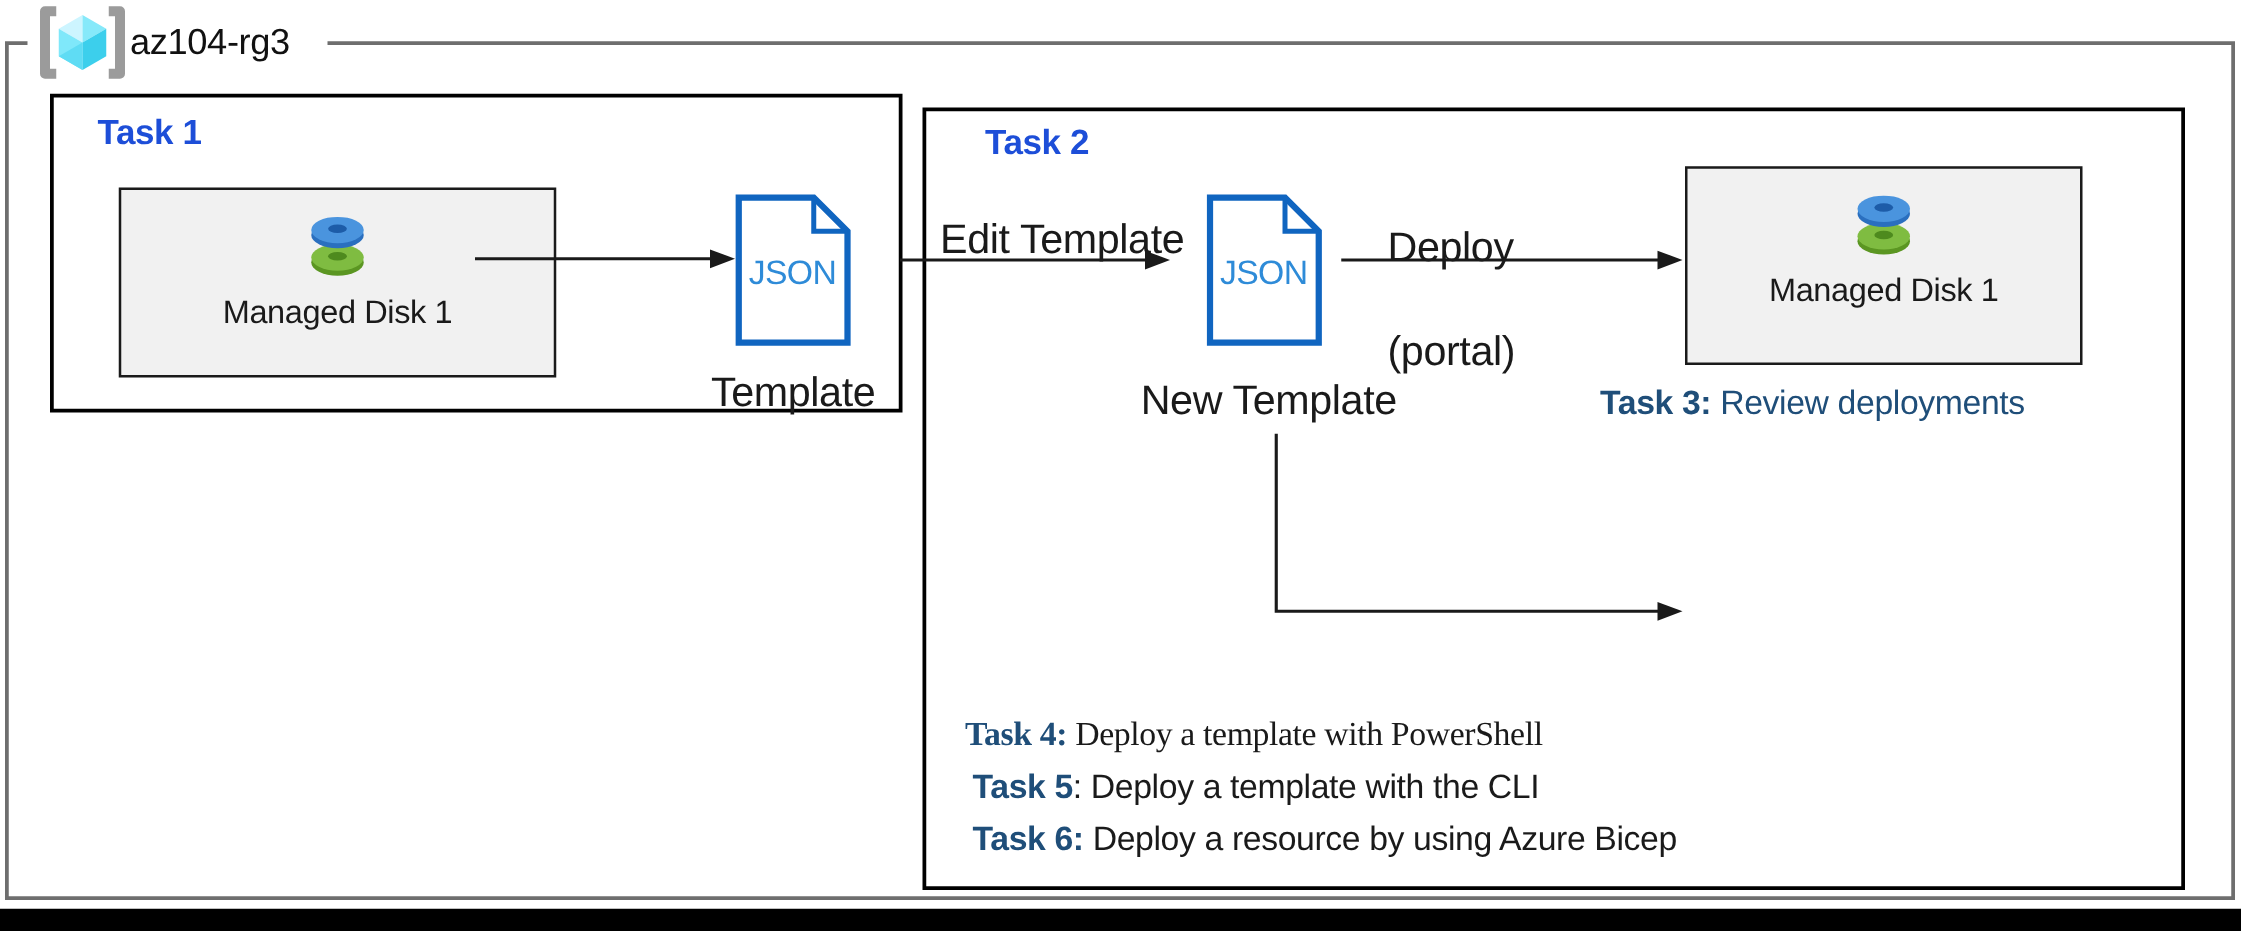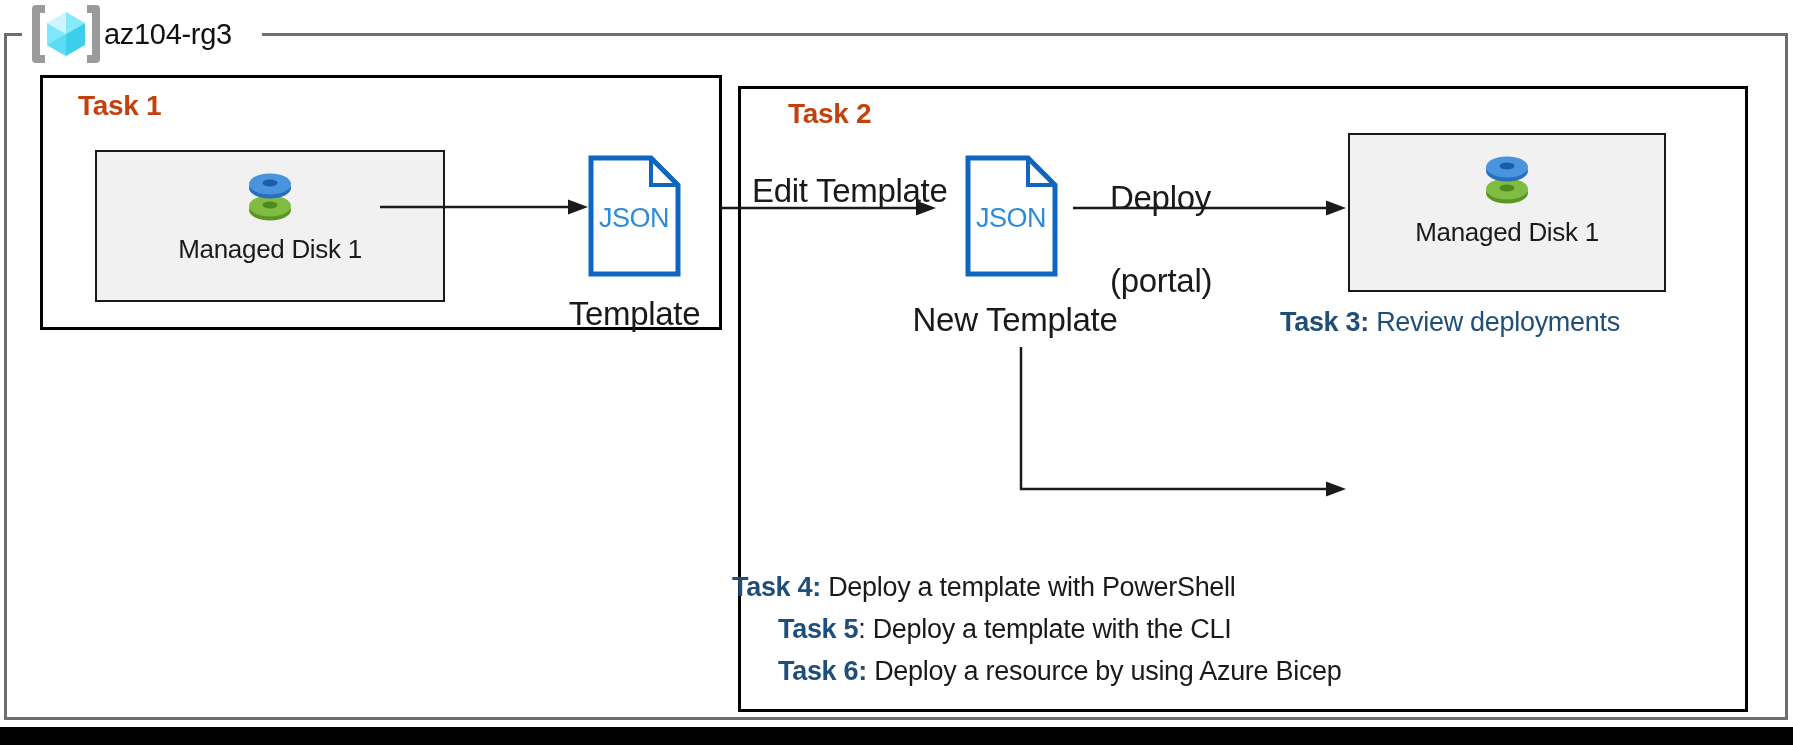--- a/index.html
+++ b/index.html
@@ -14,21 +14,21 @@
   .rg-legend{
     position:absolute;left:22px;top:3px;height:62px;z-index:3;
     display:flex;align-items:center;background:#fff;padding:0 30px 0 6px;
   }
   .rg-label{font-size:29px;color:#111;letter-spacing:-0.3px;}
   .black-bar{position:absolute;left:0;top:727px;width:1793px;height:18px;background:#000;z-index:4;}
 
   .task-box{position:absolute;background:#fff;border:3px solid #000;box-sizing:border-box;z-index:1;}
   .task1-box{left:40px;top:75px;width:682px;height:255px;}
   .task2-box{left:738px;top:86px;width:1010px;height:626px;}
-  .task-title{position:absolute;font-size:28px;font-weight:700;color:#c2410c;z-index:3;letter-spacing:-0.3px;}
+  .task-title{position:absolute;font-size:28px;font-weight:700;color:#1d4ed8;z-index:3;letter-spacing:-0.3px;}
 
   .res-box{
     position:absolute;background:#F1F1F1;border:2px solid #1a1a1a;box-sizing:border-box;z-index:1;
     display:flex;flex-direction:column;align-items:center;
   }
   .res-box .disk{margin-top:16px;}
   .res-label{font-size:26px;color:#1a1a1a;margin-top:8px;letter-spacing:-0.3px;}
 
   .connectors{position:absolute;left:0;top:0;z-index:2;}
 
@@ -127,21 +127,21 @@
       <ellipse cx="26" cy="15" rx="7.5" ry="3.4" fill="#1D5CA8"></ellipse>
     </svg>
     <div class="res-label">Managed Disk 1</div>
   </div>
 
   <div class="task-line task3-line" style="left:1280px;top:307px;">
     <span class="task-prefix">Task 3:</span><span> Review deployments</span>
   </div>
 
 
-  <div class="task-line" style="left:732px;top:572px;">
+  <div class="task-line" style="left:772px;top:572px;font-family:Liberation Serif, serif;">
     <span class="task-prefix">Task 4:</span><span> Deploy a template with PowerShell</span>
   </div>
   <div class="task-line" style="left:778px;top:614px;">
     <span class="task-prefix">Task 5</span><span>: Deploy a template with the CLI</span>
   </div>
   <div class="task-line" style="left:778px;top:656px;">
     <span class="task-prefix">Task 6:</span><span> Deploy a resource by using Azure Bicep</span>
   </div>
 
   <div class="black-bar"></div>

